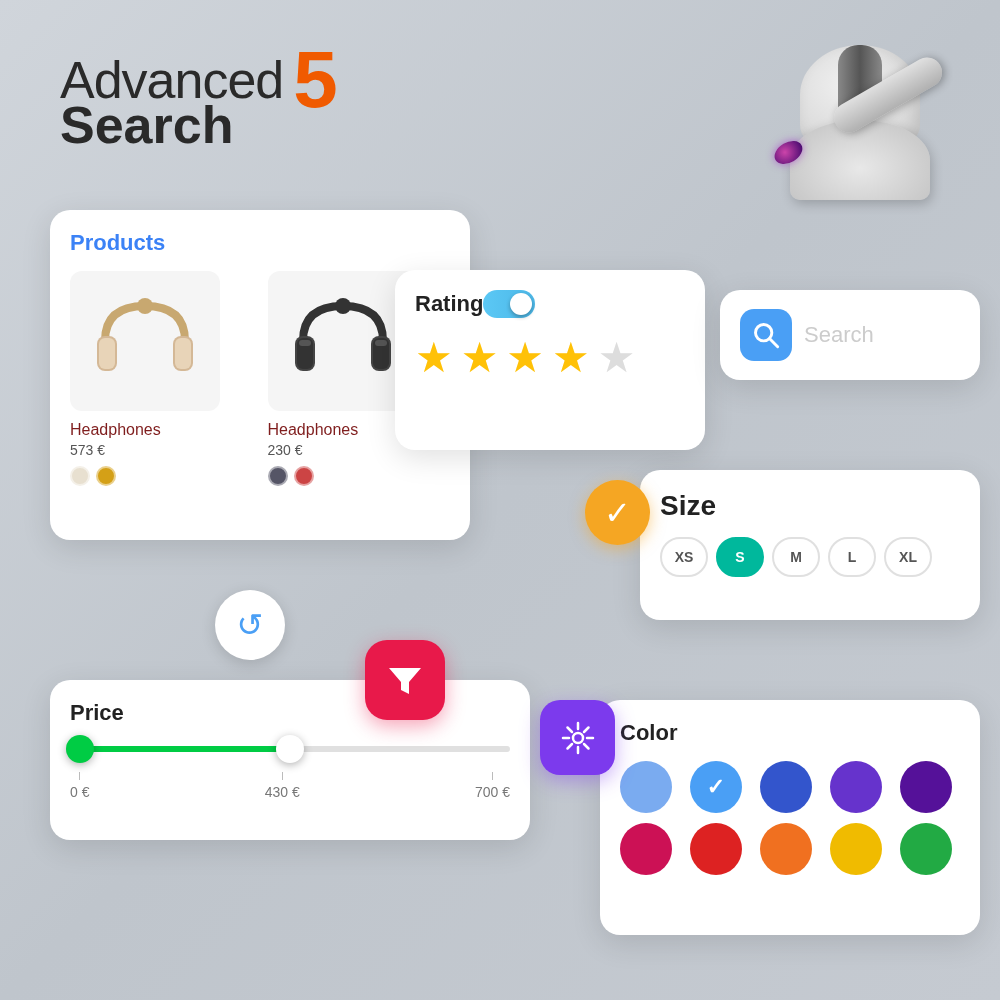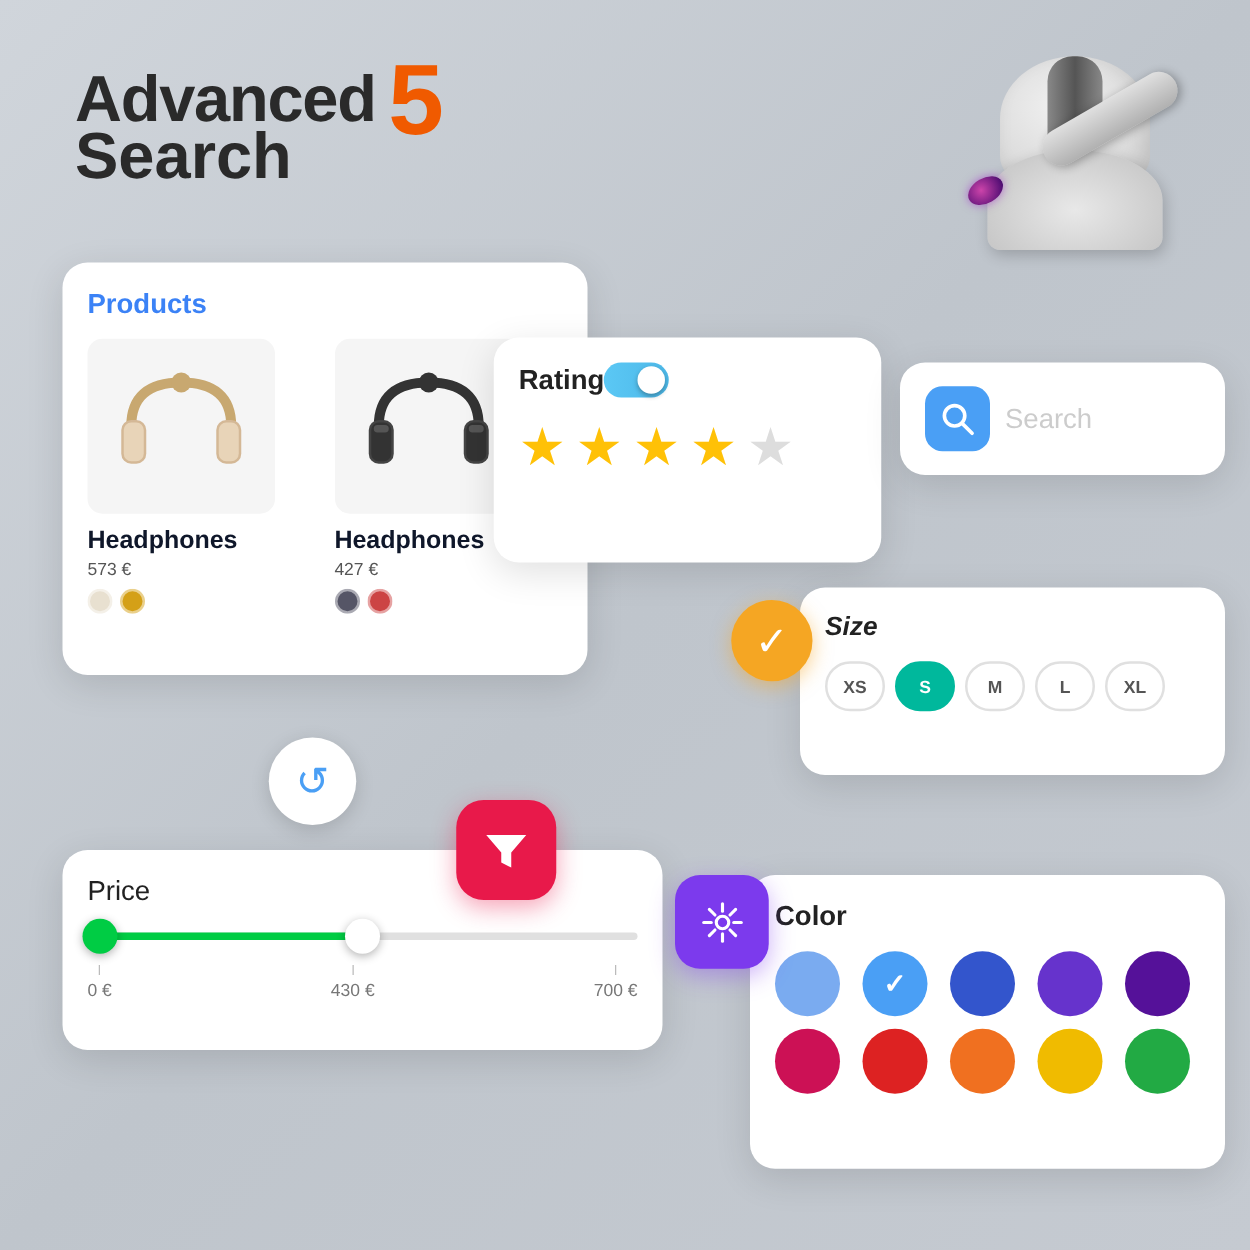--- a/index.html
+++ b/index.html
@@ -23,21 +23,21 @@
     .title-area {
       position: absolute;
       top: 40px;
       left: 60px;
       display: flex;
       align-items: center;
       gap: 0;
     }
     .title-advanced {
       font-size: 52px;
-      font-weight: 700;
+      font-weight: 400;
       color: #2a2a2a;
       letter-spacing: -1px;
     }
     .title-5 {
       font-size: 80px;
       font-weight: 900;
       color: #f05a00;
       margin: 0 10px;
       line-height: 1;
     }
@@ -155,23 +155,23 @@
       height: 140px;
       background: #f5f5f5;
       border-radius: 12px;
       display: flex;
       align-items: center;
       justify-content: center;
       margin-bottom: 10px;
       overflow: hidden;
     }
     .product-name {
-      font-size: 20px;
-      font-weight: 700;
-      color: #0f172a;
+      font-size: 16px;
+      font-weight: 400;
+      color: #7f1d1d;
       margin-bottom: 3px;
     }
     .product-price {
       font-size: 14px;
       color: #555;
       margin-bottom: 8px;
     }
     .color-dots {
       display: flex;
       gap: 6px;
@@ -263,25 +263,24 @@
     }
 
     
     .size-card {
       top: 470px;
       right: 20px;
       width: 340px;
       height: 150px;
     }
     .size-title {
-      font-size: 21px;
+      font-size: 28px;
       font-weight: 600;
       color: #222;
       margin-bottom: 15px;
-      font-style: italic;
     }
     .size-options {
       display: flex;
       gap: 8px;
     }
     .size-btn {
       width: 48px;
       height: 40px;
       border-radius: 20px;
       border: 2px solid #e0e0e0;
@@ -302,21 +301,21 @@
 
     
     .price-card {
       top: 680px;
       left: 50px;
       width: 480px;
       height: 160px;
     }
     .price-title {
       font-size: 22px;
-      font-weight: 400;
+      font-weight: 700;
       color: #222;
       margin-bottom: 20px;
     }
     .price-slider-track {
       position: relative;
       height: 6px;
       background: #e0e0e0;
       border-radius: 3px;
       margin: 10px 0 20px;
     }
@@ -519,21 +518,21 @@
           <rect x="12" y="50" width="20" height="35" rx="8" fill="#444"></rect>
           <rect x="14" y="52" width="16" height="31" rx="6" fill="#333"></rect>
           <rect x="88" y="50" width="20" height="35" rx="8" fill="#444"></rect>
           <rect x="90" y="52" width="16" height="31" rx="6" fill="#333"></rect>
           <circle cx="60" cy="20" r="8" fill="#333"></circle>
           <rect x="16" y="54" width="12" height="6" rx="3" fill="#555"></rect>
           <rect x="92" y="54" width="12" height="6" rx="3" fill="#555"></rect>
         </svg>
       </div>
       <div class="product-name">Headphones</div>
-      <div class="product-price">427 €</div>
+      <div class="product-price">230 €</div>
       <div class="color-dots">
         <div class="color-dot" style="background:#555566;"></div>
         <div class="color-dot" style="background:#cc4444;"></div>
       </div>
     </div>
   </div>
 </div>
 
 <div class="card rating-card">
   <div class="rating-header">

